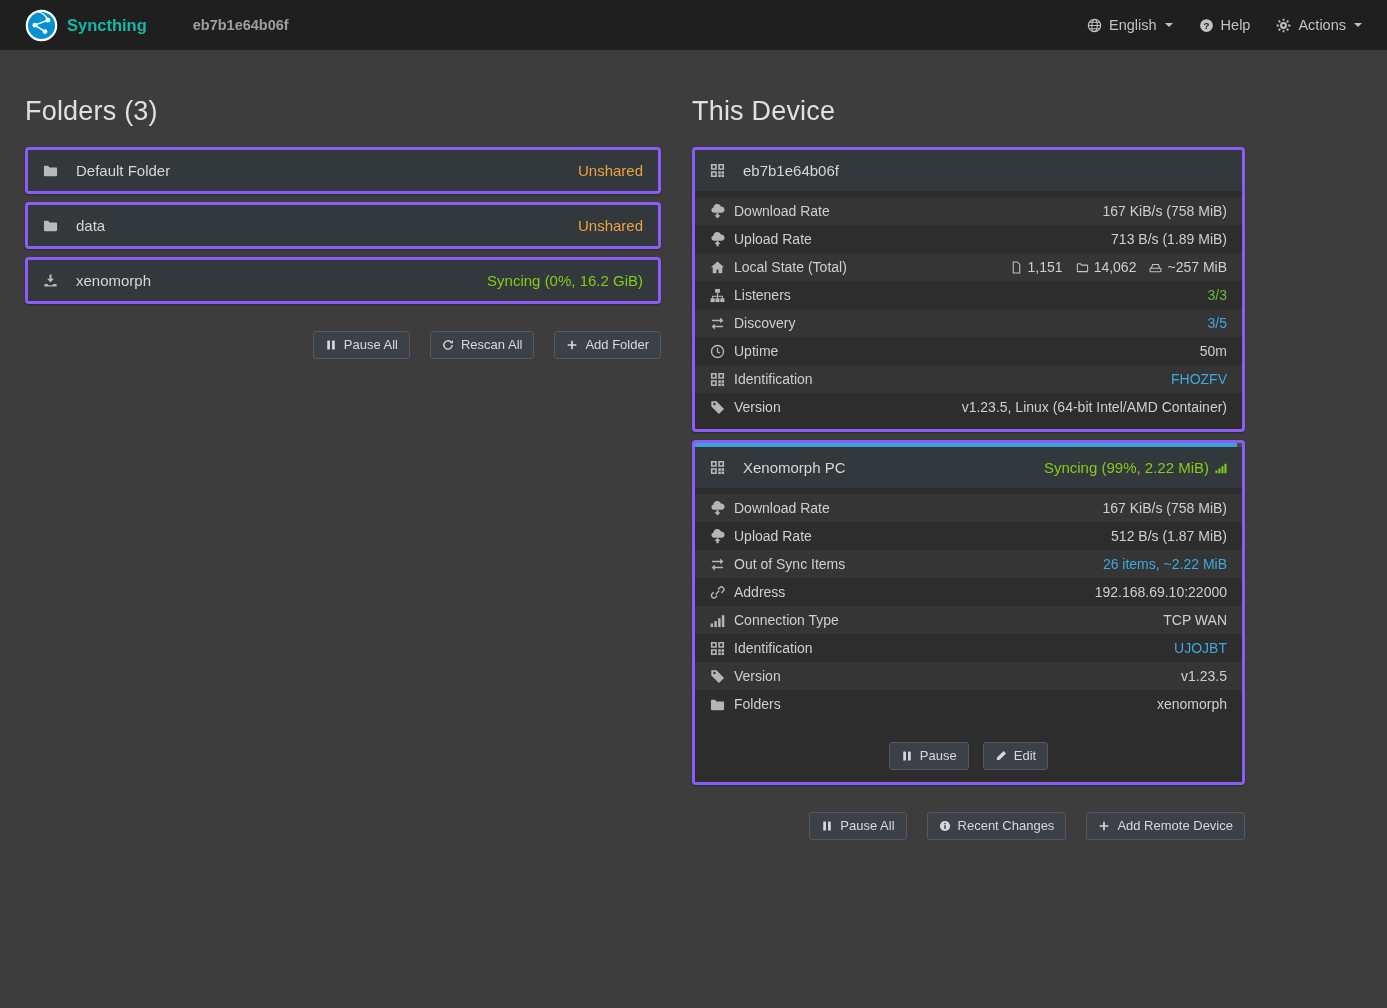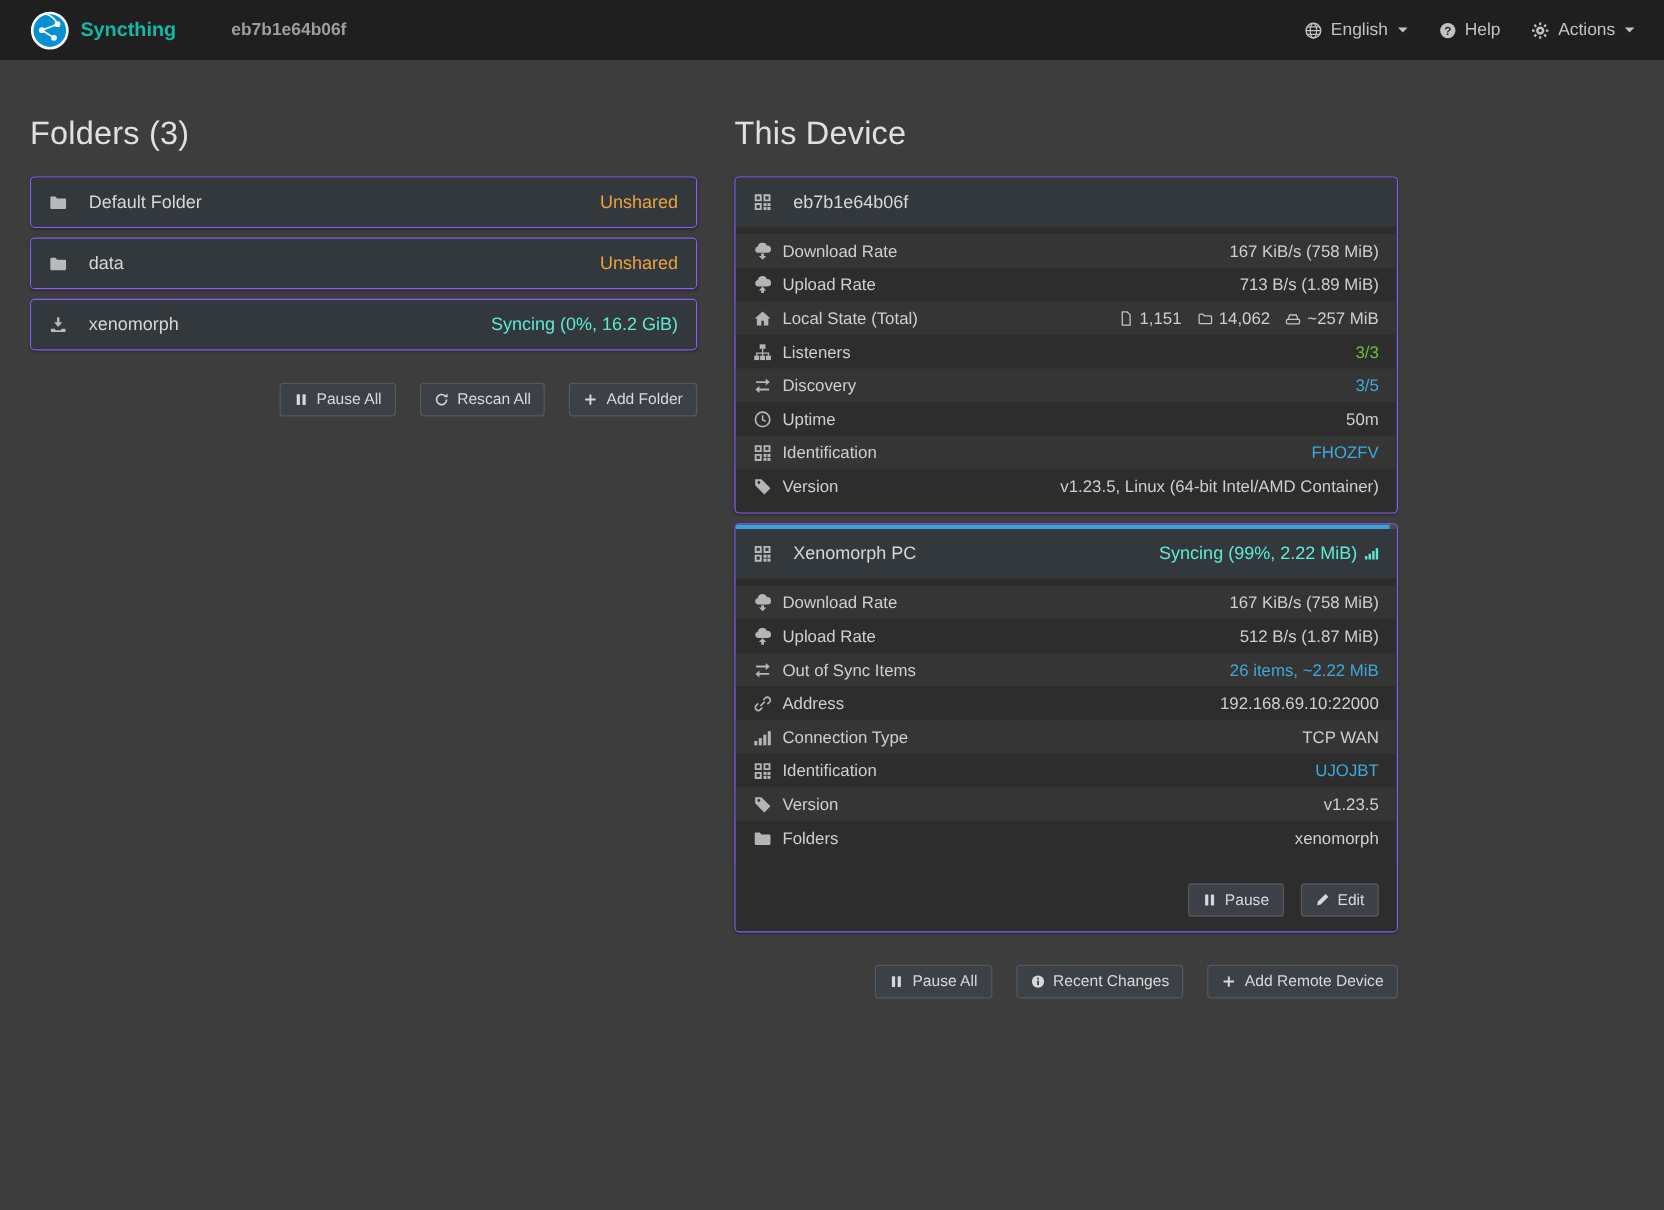--- a/index.html
+++ b/index.html
@@ -18,52 +18,52 @@
   .caret{display:inline-block;width:0;height:0;border-left:4px solid transparent;border-right:4px solid transparent;border-top:4px solid currentColor;margin-left:1px;}
 
   
   .icon{display:inline-flex;width:15px;height:15px;flex:none;}
   .icon svg{width:100%;height:100%;display:block;}
   .icon-sm{width:13px;height:13px;}
   .nav-item .icon{width:15px;height:15px;}
 
   
   .page{display:flex;padding:46px 25px 40px;gap:31px;align-items:flex-start;}
-  .col-left{width:556px;flex:none;}
+  .col-left{width:636px;flex:none;}
   .col-right{width:553px;flex:none;}
   h2{font-size:27px;font-weight:400;color:#e0e0e0;margin:0 0 20px;letter-spacing:.2px;}
   .remote-heading{margin-top:30px;}
 
   
-  .panel{background:#2d2d2d;border:1px solid #8b5cf6;border-radius:4px;margin-bottom:8px;overflow:hidden;box-shadow:0 1px 2px rgba(0,0,0,.3);}
+  .panel{background:#2d2d2d;border:3px solid #8b5cf6;border-radius:4px;margin-bottom:8px;overflow:hidden;box-shadow:0 1px 2px rgba(0,0,0,.3);}
   .panel-heading{display:flex;align-items:center;background:#33383d;padding:12px 15px;font-size:15px;color:#d6d6d6;}
   .clickable{cursor:pointer;}
   .ph-icon{color:#b9b9b9;margin-right:18px;}
   .ph-name{flex:1;}
   .status-orange{color:#eda23c;}
-  .status-blue{color:#5eead4;}
+  .status-blue{color:#84cc16;}
   .status-blue .icon{width:12px;height:12px;margin-left:6px;vertical-align:-1px;display:inline-flex;}
 
   
   .t-body{padding:6px 0 8px;}
   .t-row{display:flex;align-items:center;padding:4px 15px;min-height:28px;}
   .t-row:nth-child(odd){background:#353535;}
   .row-icon{color:#b5b5b5;}
   .t-label{margin-left:9px;}
   .t-value{margin-left:auto;text-align:right;}
   .val-blue{color:#3ea9dc;cursor:pointer;text-decoration:none;}
   .val-green{color:#69bf3c;}
   .local-vals{margin-left:auto;display:flex;align-items:center;gap:5px;}
   .local-vals .icon{color:#c4c4c4;margin-left:8px;}
 
   
   .btn-row{display:flex;justify-content:flex-end;gap:20px;margin-top:27px;}
   .btn{display:inline-flex;align-items:center;gap:7px;background:#3c4147;border:1px solid #54595f;color:#d8d8d8;font-size:13px;padding:5px 11px;border-radius:3px;cursor:pointer;font-family:inherit;line-height:16px;}
   .btn .icon{width:12px;height:12px;}
-  .panel-footer{display:flex;justify-content:flex-end;gap:14px;padding:16px 15px 12px;background:#2d2d2d;}
+  .panel-footer{display:flex;justify-content:center;gap:14px;padding:16px 15px 12px;background:#2d2d2d;}
 
   
   .progress-track{height:4px;background:#4a4a4a;}
   .progress-fill{height:100%;width:99%;background:#3da0d8;}
 </style>
 </head>
 <body>
 
 <nav class="navbar">
   <div class="nav-left">

